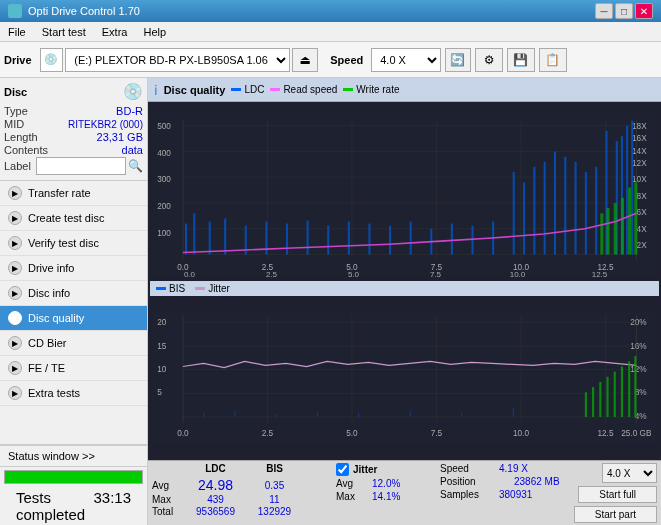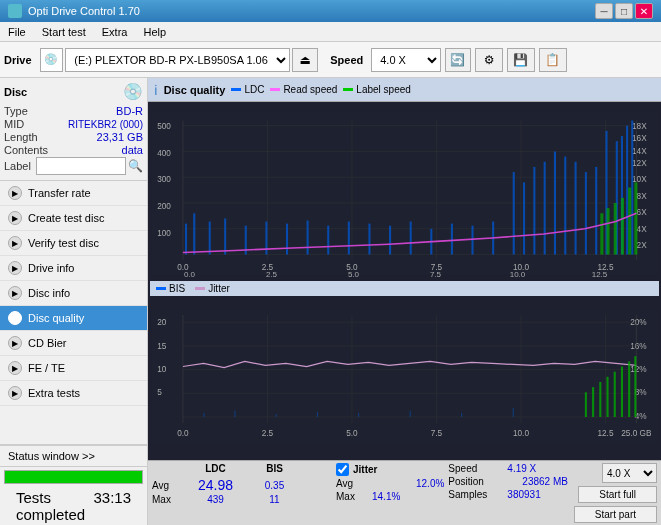--- a/index.html
+++ b/index.html
@@ -206,21 +206,21 @@
       <div class="legend-item">
         <div class="legend-dot" style="background:#0066ff;"></div>
         <span>LDC</span>
       </div>
       <div class="legend-item">
         <div class="legend-dot" style="background:#ff66ff;"></div>
         <span>Read speed</span>
       </div>
       <div class="legend-item">
         <div class="legend-dot" style="background:#00cc00;"></div>
-        <span>Label speed</span>
+        <span>Write rate</span>
       </div>
     </div>
 
     <div class="charts-area">
 
       <div class="chart-container" style="flex:1.1;">
         <svg viewBox="0 0 490 160" xmlns="http://www.w3.org/2000/svg" style="width:100%;height:100%;">
 
           <rect width="490" height="160" fill="#1e2230"></rect>
 
@@ -406,30 +406,35 @@
         <div style="display:flex;gap:4px;align-items:center;">
           <span style="width:32px;font-size:10px;">Avg</span>
           <span style="width:55px;color:#0000dd;font-size:14px;text-align:center;">24.98</span>
           <span style="width:55px;color:#0000dd;font-size:10px;text-align:center;">0.35</span>
         </div>
         <div style="display:flex;gap:4px;align-items:center;">
           <span style="width:32px;font-size:10px;">Max</span>
           <span style="width:55px;color:#0000dd;font-size:10px;text-align:center;">439</span>
           <span style="width:55px;color:#0000dd;font-size:10px;text-align:center;">11</span>
         </div>
+        <div style="display:flex;gap:4px;align-items:center;">
+          <span style="width:32px;font-size:10px;">Total</span>
+          <span style="width:55px;color:#0000dd;font-size:10px;text-align:center;">9536569</span>
+          <span style="width:55px;color:#0000dd;font-size:10px;text-align:center;">132929</span>
+        </div>
       </div>
 
       <div style="display:flex;flex-direction:column;gap:2px;min-width:100px;">
         <div style="display:flex;align-items:center;gap:4px;">
           <input type="checkbox" checked="" style="">
           <span style="font-weight:bold;font-size:10px;">Jitter</span>
         </div>
         <div style="display:flex;gap:4px;align-items:center;">
           <span style="width:32px;font-size:10px;">Avg</span>
-          <span style="color:#0000dd;font-size:10px;margin-left:44px;">12.0%</span>
+          <span style="color:#0000dd;font-size:10px;">12.0%</span>
         </div>
         <div style="display:flex;gap:4px;align-items:center;">
           <span style="width:32px;font-size:10px;">Max</span>
           <span style="color:#0000dd;font-size:10px;">14.1%</span>
         </div>
       </div>
 
       <div style="display:flex;flex-direction:column;gap:2px;min-width:120px;">
         <div style="display:flex;gap:4px;align-items:center;">
           <span style="width:55px;font-size:10px;">Speed</span>

